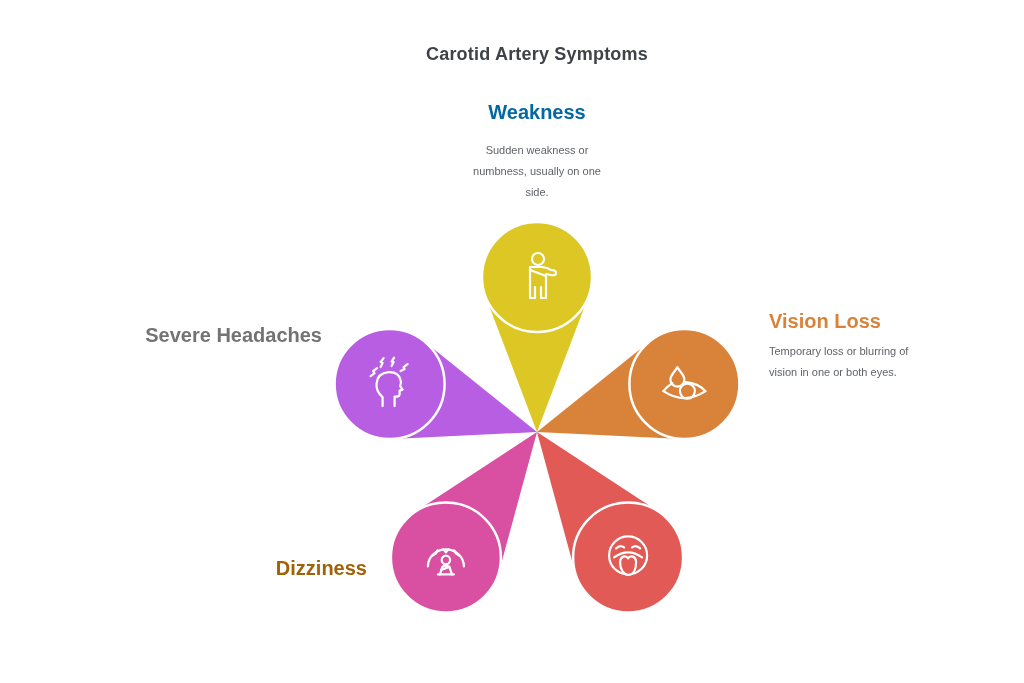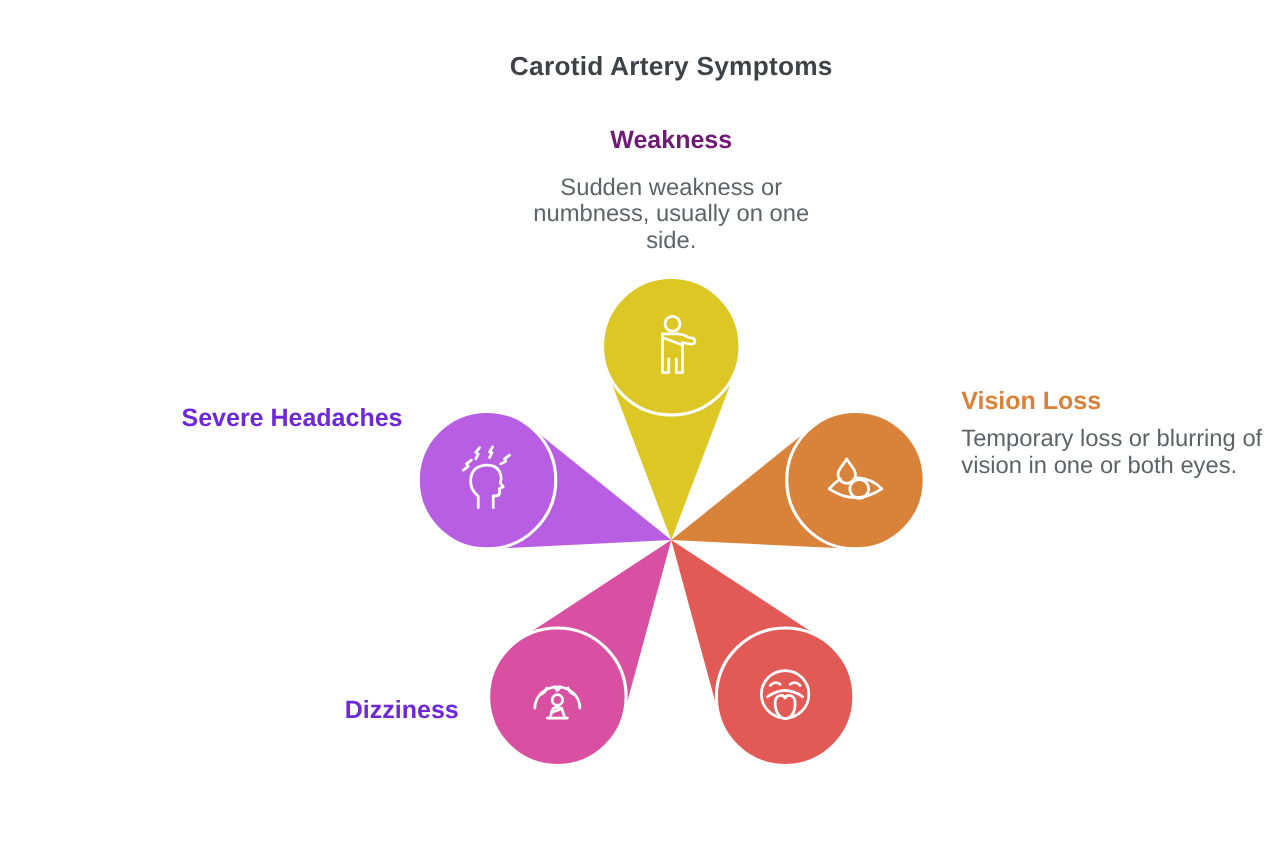--- a/index.html
+++ b/index.html
@@ -5,27 +5,27 @@
   html,body{margin:0;padding:0;}
   body{
     width:1024px;height:683px;position:relative;overflow:hidden;
     background:#ffffff;
     font-family:"Liberation Sans", sans-serif;
   }
   .canvas{position:absolute;left:0;top:0;width:1024px;height:683px;}
   svg.diagram{position:absolute;left:0;top:0;}
   .page-title{
     position:absolute;left:125px;top:38px;width:824px;
-    text-align:center;font-size:21px;font-weight:bold;line-height:32px;
+    text-align:center;font-size:18px;font-weight:bold;line-height:32px;
     letter-spacing:0.2px;
   }
   .block{position:absolute;}
   .block .heading{font-size:20px;font-weight:bold;line-height:24px;}
   .block .desc{
-    font-size:19px;color:#5f6368;line-height:21px;margin-top:8px;
+    font-size:11px;color:#5f6368;line-height:21px;margin-top:8px;
     white-space:pre-line;
   }
   .block.center{text-align:center;}
   .block.left{text-align:left;}
   .block.right{text-align:right;}
   .block.weakness{left:387px;top:100px;width:300px;}
   .block.weakness .desc{margin-top:16px;}
   .block.vision{left:769px;top:309px;width:260px;}
   .block.speech{left:713px;top:556px;width:270px;}
   .block.dizziness{left:105px;top:556px;width:262px;}
@@ -99,34 +99,34 @@
         <path d="M-7,20 L-7,11 Q-14,5 -13,-3 Q-12,-13 -1,-14 Q9,-14.5 11,-6 Q12,-3 10.5,0 L13,3.5 L10,4.5 L10,8 Q10,10.5 7,10.5 L5,10.5 L5,20"></path>
         <path d="M-19,-10 L-15,-13 L-16.5,-15 L-12.5,-18"></path>
         <path d="M-9,-19 L-7,-23 L-9,-24 L-6,-28"></path>
         <path d="M2,-20 L4,-24 L2,-24.5 L4.5,-28.5"></path>
         <path d="M11,-15 L15,-17 L14,-19 L18,-22"></path>
       </g>
     </g>
   </svg>
 
   <div class="block center weakness">
-    <div class="heading" style="color: #701a75;">Weakness</div>
+    <div class="heading" style="color: #0369a1;">Weakness</div>
     <div class="desc" style="color: rgb(95, 99, 104);">Sudden weakness or
 numbness, usually on one
 side.</div>
   </div>
 
   <div class="block left vision">
     <div class="heading" style="color: rgb(217, 130, 58);">Vision Loss</div>
     <div class="desc" style="color: rgb(95, 99, 104);">Temporary loss or blurring of
 vision in one or both eyes.</div>
   </div>
 
 
   <div class="block right dizziness">
-    <div class="heading" style="color: #6d28d9;">Dizziness</div>
+    <div class="heading" style="color: #a16207;">Dizziness</div>
   </div>
 
   <div class="block right headaches">
-    <div class="heading" style="color: #6d28d9;">Severe Headaches</div>
+    <div class="heading" style="color: #737373;">Severe Headaches</div>
   </div>
 
 </div>
 
 </body></html>

